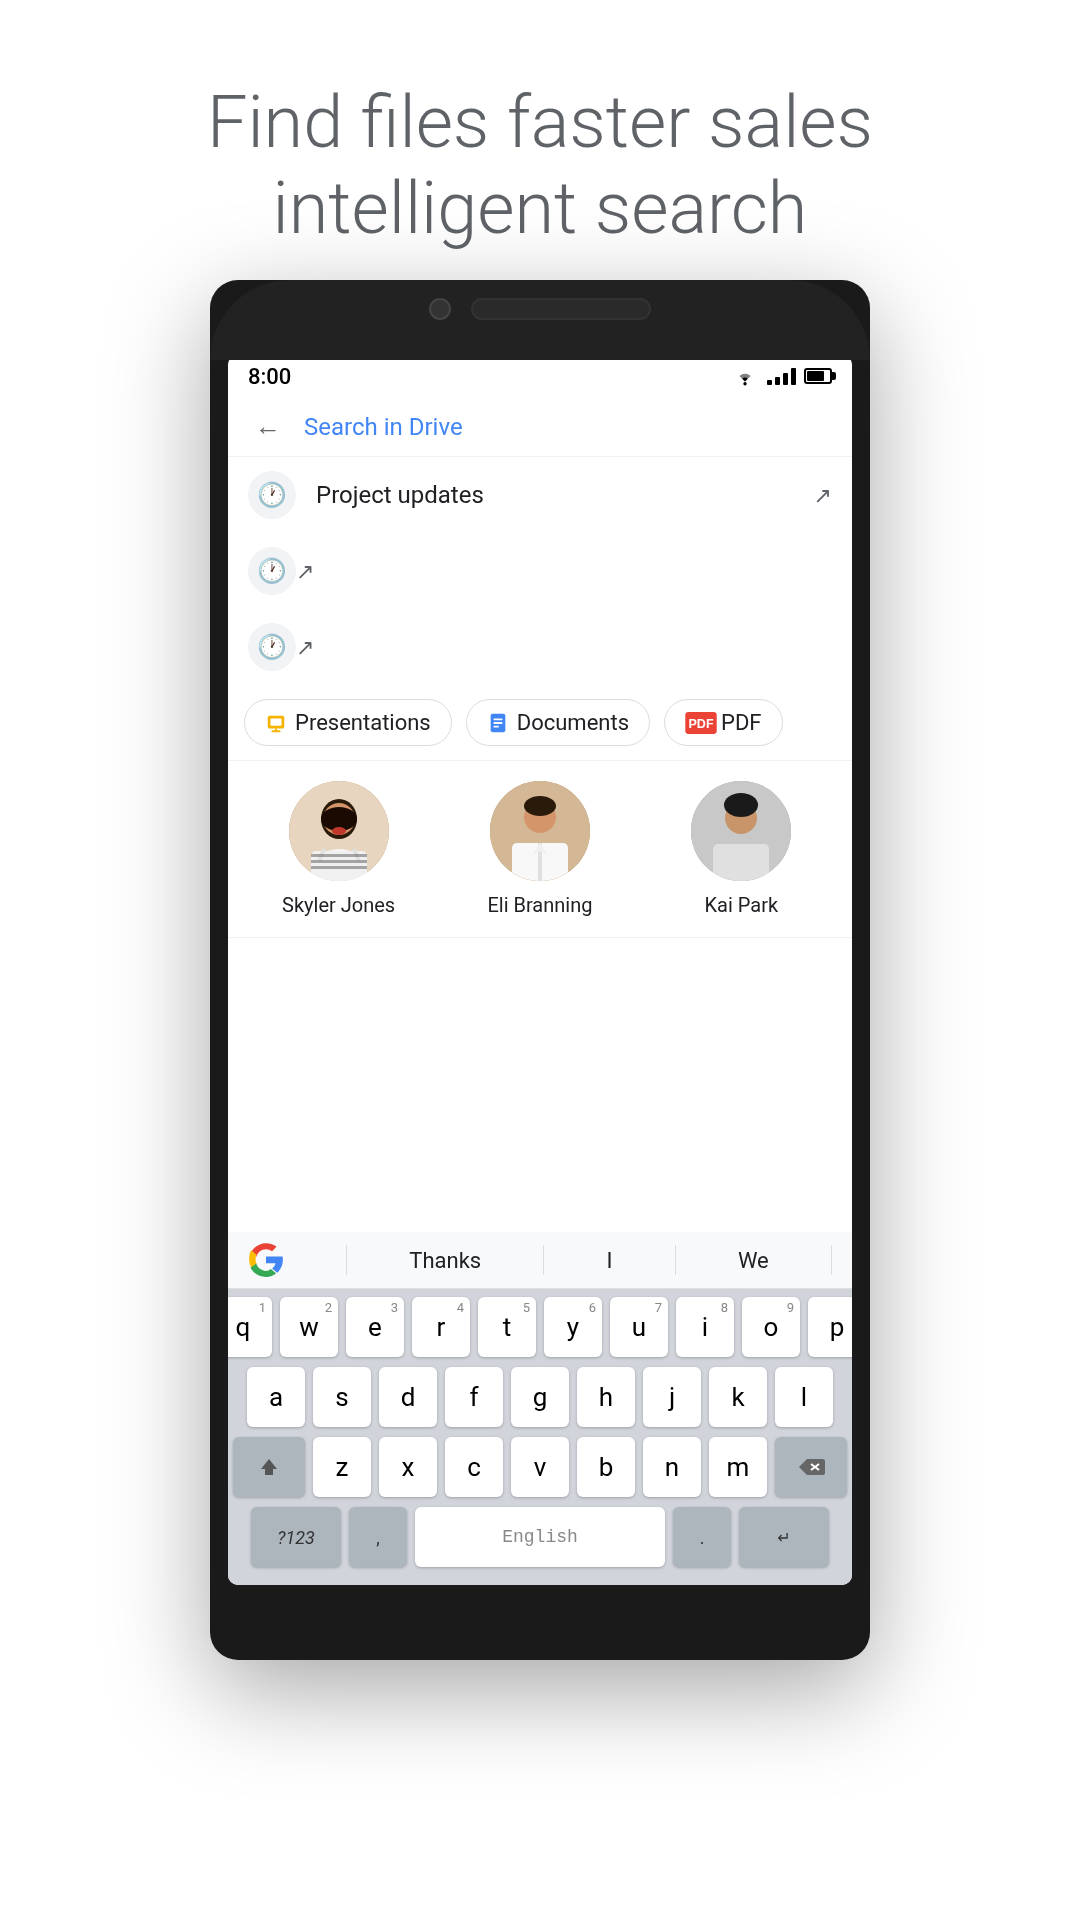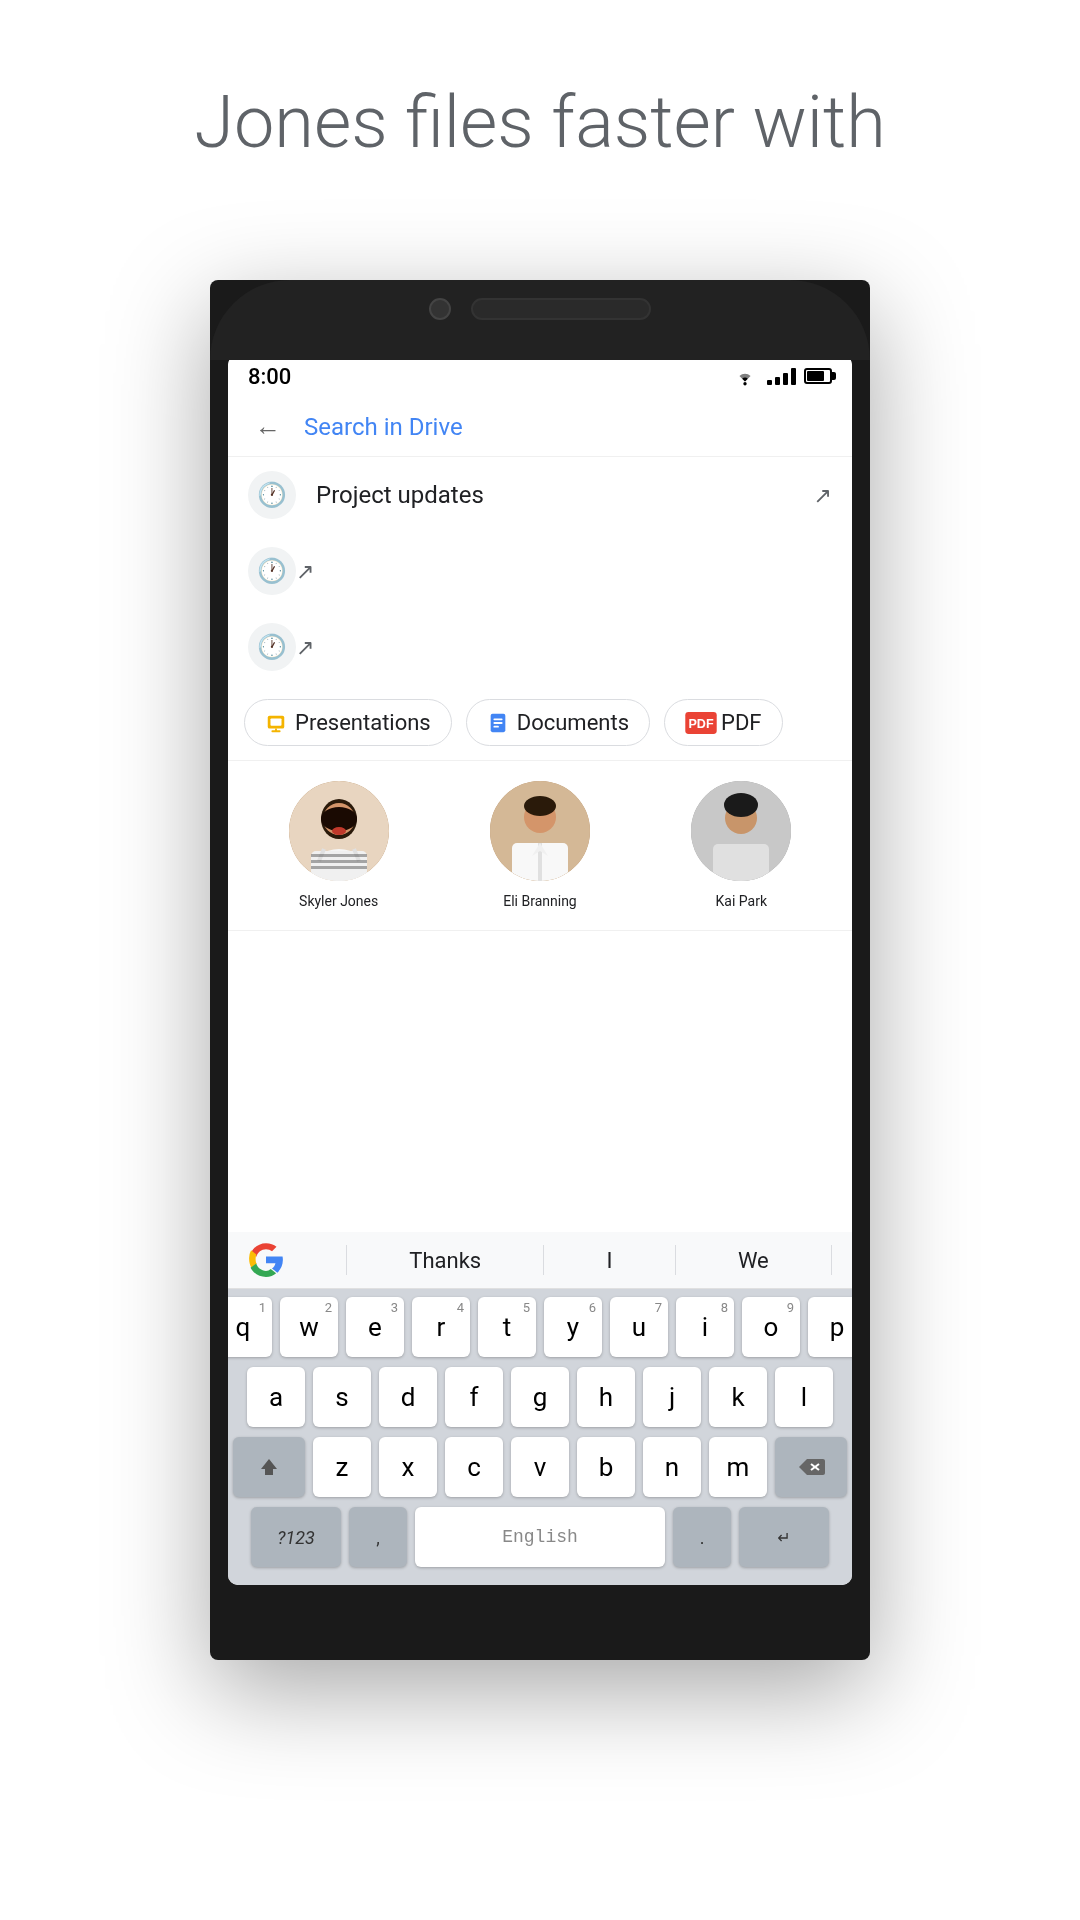--- a/index.html
+++ b/index.html
@@ -25,21 +25,21 @@
 
     
     .phone-frame {
       position: absolute;
       top: 280px;
       left: 50%;
       transform: translateX(-50%);
       width: 660px;
       height: 1380px;
       background: #1a1a1a;
-      border-radius: 8px;
+      border-radius: 28px;
       box-shadow: 0 30px 100px rgba(0,0,0,0.35);
       overflow: hidden;
     }
 
     
     .phone-frame::before {
       content: '';
       position: absolute;
       top: 0; left: 0; right: 0;
       height: 80px;
@@ -285,21 +285,21 @@
       overflow: hidden;
       background: #e0e0e0;
       margin-bottom: 12px;
       display: flex;
       align-items: center;
       justify-content: center;
     }
 
     
     .person-name {
-      font-size: 14px;
+      font-size: 20px;
       color: #202124;
       text-align: center;
       line-height: 1.2;
     }
 
     
     .keyboard {
       position: absolute;
       bottom: 0;
       left: 0;
@@ -408,21 +408,22 @@
     
     .ne-arrow {
       font-size: 22px;
       color: #5f6368;
     }
   </style>
 </head>
 <body>
 
 <div class="headline">
-  <div>Jones files faster with</div>
+  <div>Find files faster sales</div>
+  <div>intelligent search</div>
 </div>
 
 <div class="phone-frame">
 
   <div class="phone-top-bar">
     <div class="camera-dot"></div>
     <div class="speaker-grille"></div>
   </div>
 
   <div class="phone-screen">

